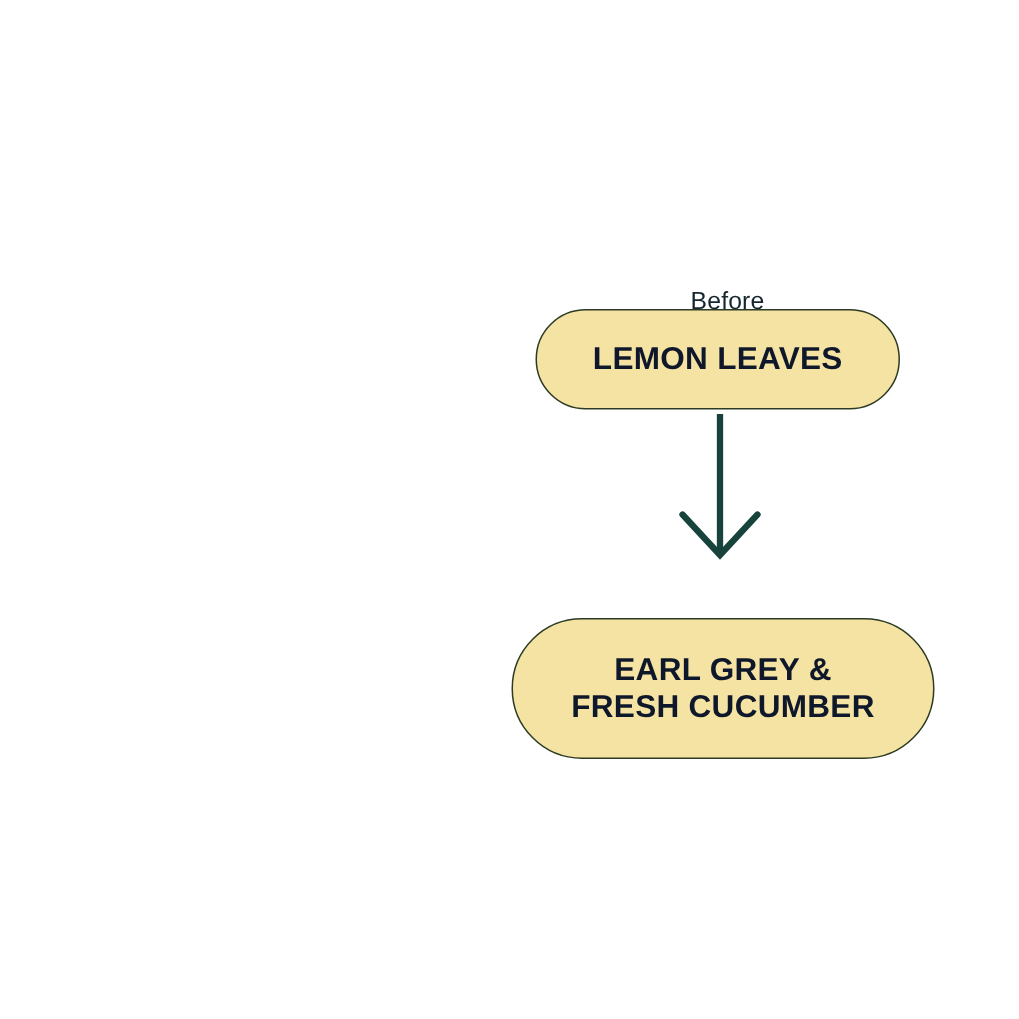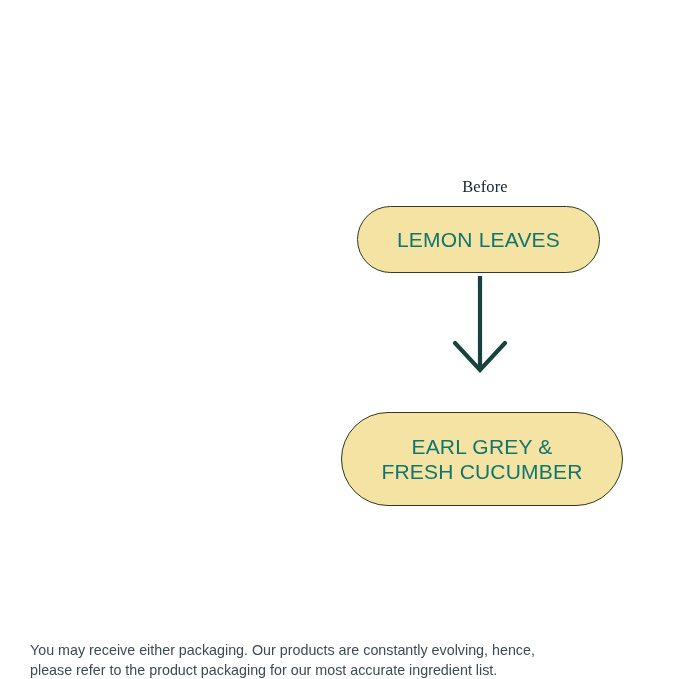--- a/index.html
+++ b/index.html
@@ -45,39 +45,39 @@
   .step-label {
     position: absolute;
     width: 100%;
     text-align: center;
     font-size: 16.5px;
     line-height: 20px;
     font-weight: 400;
     color: #16262E;
     letter-spacing: 0.1px;
   }
-  #label-before { top: 7px;  left: 0; font-family: Liberation Serif, serif; }
+  #label-before { top: 21px;  left: 0; }
   #label-after  { top: 219px; left: 0; margin-top: 48px; }
 
   .pill {
     position: absolute;
     box-sizing: border-box;
     background: #F5E3A3;
     border: 1.6px solid #2C3B22;
     border-radius: 999px;
     display: flex;
     align-items: center;
     justify-content: center;
     text-align: center;
   }
   .pill-text {
     font-size: 21px;
     line-height: 25px;
-    font-weight: 400;
-    color: #0f766e;
+    font-weight: 700;
+    color: #0f172a;
     letter-spacing: 0.2px;
     white-space: pre-line;
   }
 
   #pill-before {
     left: 27px;
     top: 36px;
     width: 243px;
     height: 67px;
   }
@@ -132,16 +132,14 @@
 
     <div id="label-after" class="step-label">After</div>
 
     <div id="pill-after" class="pill">
       <span class="pill-text">EARL GREY &amp;
 FRESH CUCUMBER</span>
     </div>
 
   </div>
 
-  <p id="disclaimer">You may receive either packaging. Our products are constantly evolving, hence,
-please refer to the product packaging for our most accurate ingredient list.</p>
 
 </div>
 
 </body></html>

